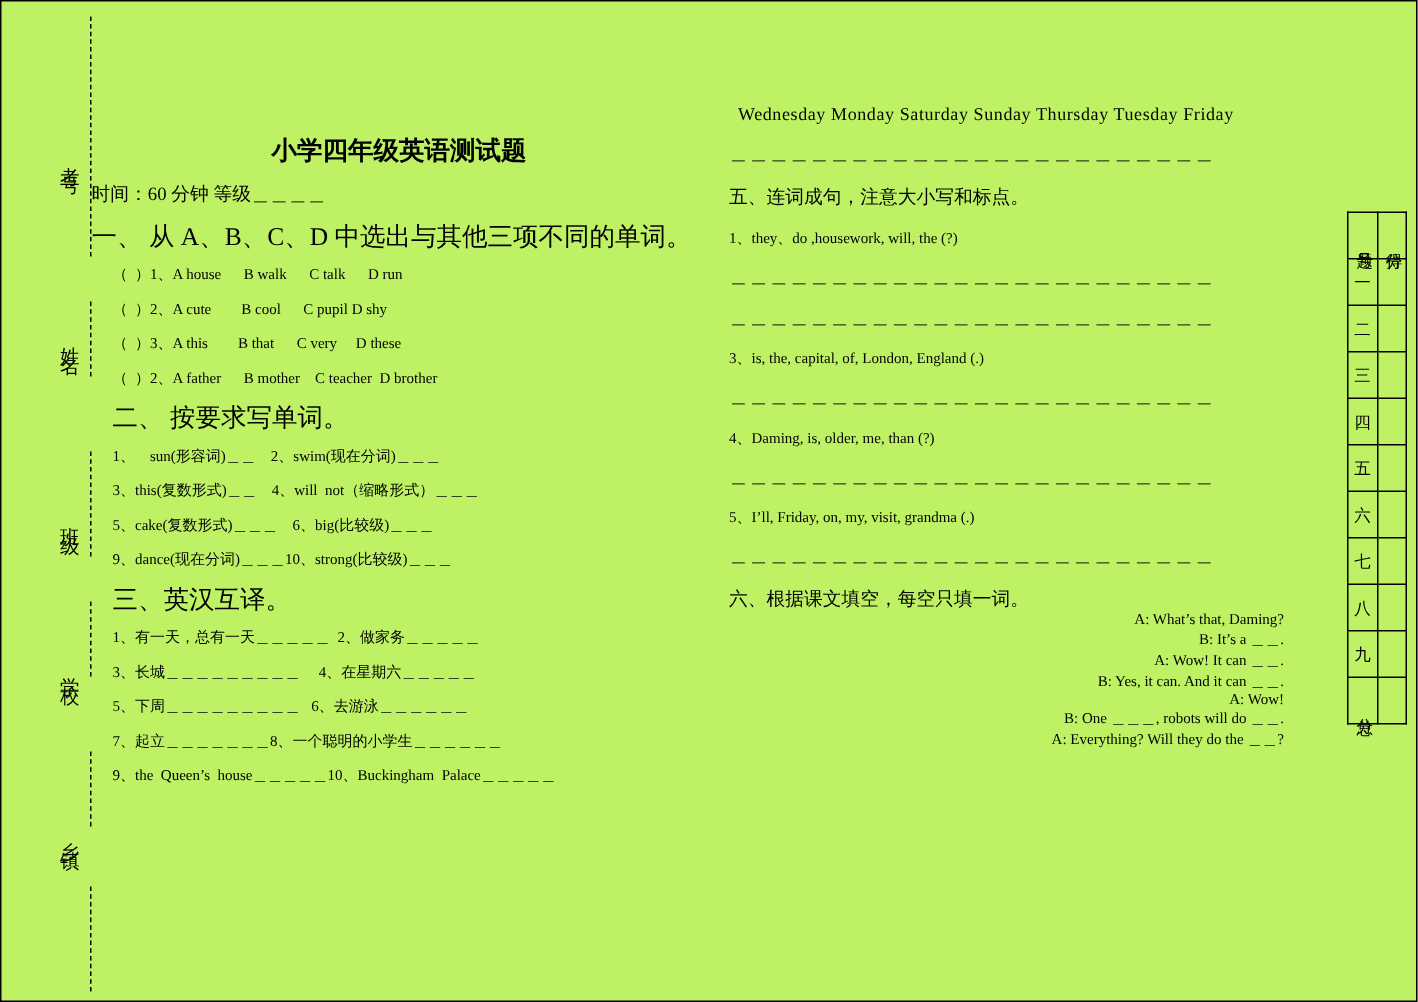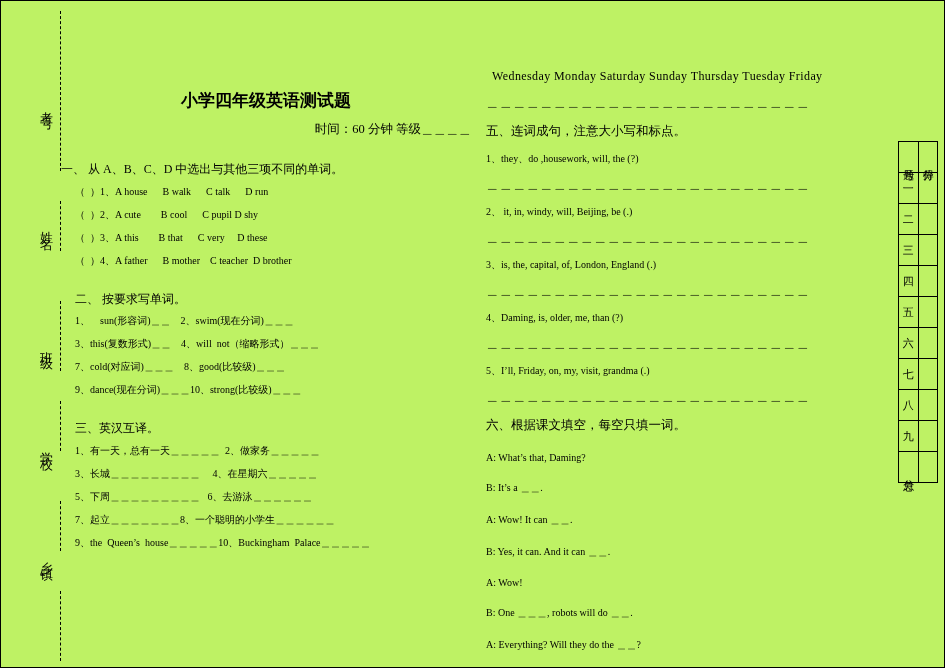--- a/index.html
+++ b/index.html
@@ -45,27 +45,27 @@
     position:absolute;left:425px;top:0;width:370px;
   }
   .title{
     text-align:center;
     font-size:17px;
     font-weight:bold;
     margin-top:84px;
     font-family:"Liberation Serif", serif;
   }
   .subtitle{
-    text-align:right;
+    text-align:left;
     font-size:12.5px;
     margin-top:9px;
   }
   .sec{
-    font-size:12px;
-    margin-top:25px;
+    font-size:17px;
+    margin-top:11px;
     line-height:1.05;
   }
   .ln{
     font-size:10px;
     margin-top:9px;
     white-space:pre-wrap;
   }
   .indent{padding-left:14px;}
   
   .rday{
@@ -81,21 +81,21 @@
     white-space:nowrap;
   }
   .rsec{
     font-size:12.5px;
     margin-top:12px;
   }
   .ritem{
     font-size:10px;
     margin-top:12px;
   }
-  .ritem.small{margin-top:18px;}
+  .ritem.small{margin-top:0;text-align:right;}
   
   .scoretable{
     position:absolute;right:6px;top:140px;
     width:40px;
     border:1px solid #000;
     border-collapse:collapse;
     font-size:11px;
   }
   .scoretable td{
     border:1px solid #000;
@@ -136,47 +136,46 @@
   <div class="content">
 
     <div class="col-left">
       <div class="title">小学四年级英语测试题</div>
       <div class="subtitle">时间：60 分钟    等级＿＿＿＿</div>
 
       <div class="sec">一、 从 A、B、C、D 中选出与其他三项不同的单词。</div>
       <div class="ln indent">（  ）1、A house      B walk      C talk      D run</div>
       <div class="ln indent">（  ）2、A cute        B cool      C pupil D shy</div>
       <div class="ln indent">（  ）3、A this        B that      C very     D these</div>
-      <div class="ln indent">（  ）4、A father      B mother    C teacher  D brother</div>
+      <div class="ln indent">（  ）2、A father      B mother    C teacher  D brother</div>
 
       <div class="sec indent">二、 按要求写单词。</div>
       <div class="ln indent">1、    sun(形容词)＿＿    2、swim(现在分词)＿＿＿</div>
       <div class="ln indent">3、this(复数形式)＿＿    4、will  not（缩略形式）＿＿＿</div>
-      <div class="ln indent">7、cold(对应词)＿＿＿    8、good(比较级)＿＿＿</div>
+      <div class="ln indent">5、cake(复数形式)＿＿＿    6、big(比较级)＿＿＿</div>
       <div class="ln indent">9、dance(现在分词)＿＿＿10、strong(比较级)＿＿＿</div>
 
       <div class="sec indent">三、英汉互译。</div>
       <div class="ln indent">1、有一天，总有一天＿＿＿＿＿  2、做家务＿＿＿＿＿</div>
       <div class="ln indent">3、长城＿＿＿＿＿＿＿＿＿     4、在星期六＿＿＿＿＿</div>
       <div class="ln indent">5、下周＿＿＿＿＿＿＿＿＿   6、去游泳＿＿＿＿＿＿</div>
       <div class="ln indent">7、起立＿＿＿＿＿＿＿8、一个聪明的小学生＿＿＿＿＿＿</div>
       <div class="ln indent">9、the  Queen’s  house＿＿＿＿＿10、Buckingham  Palace＿＿＿＿＿</div>
 
     </div>
 
     <div class="col-right">
       <div class="rday">Wednesday  Monday  Saturday  Sunday  Thursday  Tuesday  Friday</div>
       <div class="dashrow">＿＿＿＿＿＿＿＿＿＿＿＿＿＿＿＿＿＿＿＿＿＿＿＿</div>
 
       <div class="rsec">五、连词成句，注意大小写和标点。</div>
 
       <div class="ritem">1、they、do ,housework, will,  the       (?)</div>
       <div class="dashrow">＿＿＿＿＿＿＿＿＿＿＿＿＿＿＿＿＿＿＿＿＿＿＿＿</div>
 
-      <div class="ritem">2、    it, in, windy, will, Beijing, be (.)</div>
       <div class="dashrow">＿＿＿＿＿＿＿＿＿＿＿＿＿＿＿＿＿＿＿＿＿＿＿＿</div>
 
       <div class="ritem">3、is, the, capital, of, London, England (.)</div>
       <div class="dashrow">＿＿＿＿＿＿＿＿＿＿＿＿＿＿＿＿＿＿＿＿＿＿＿＿</div>
 
       <div class="ritem">4、Daming, is, older, me, than (?)</div>
       <div class="dashrow">＿＿＿＿＿＿＿＿＿＿＿＿＿＿＿＿＿＿＿＿＿＿＿＿</div>
 
       <div class="ritem">5、I’ll, Friday, on, my, visit, grandma (.)</div>
       <div class="dashrow">＿＿＿＿＿＿＿＿＿＿＿＿＿＿＿＿＿＿＿＿＿＿＿＿</div>

